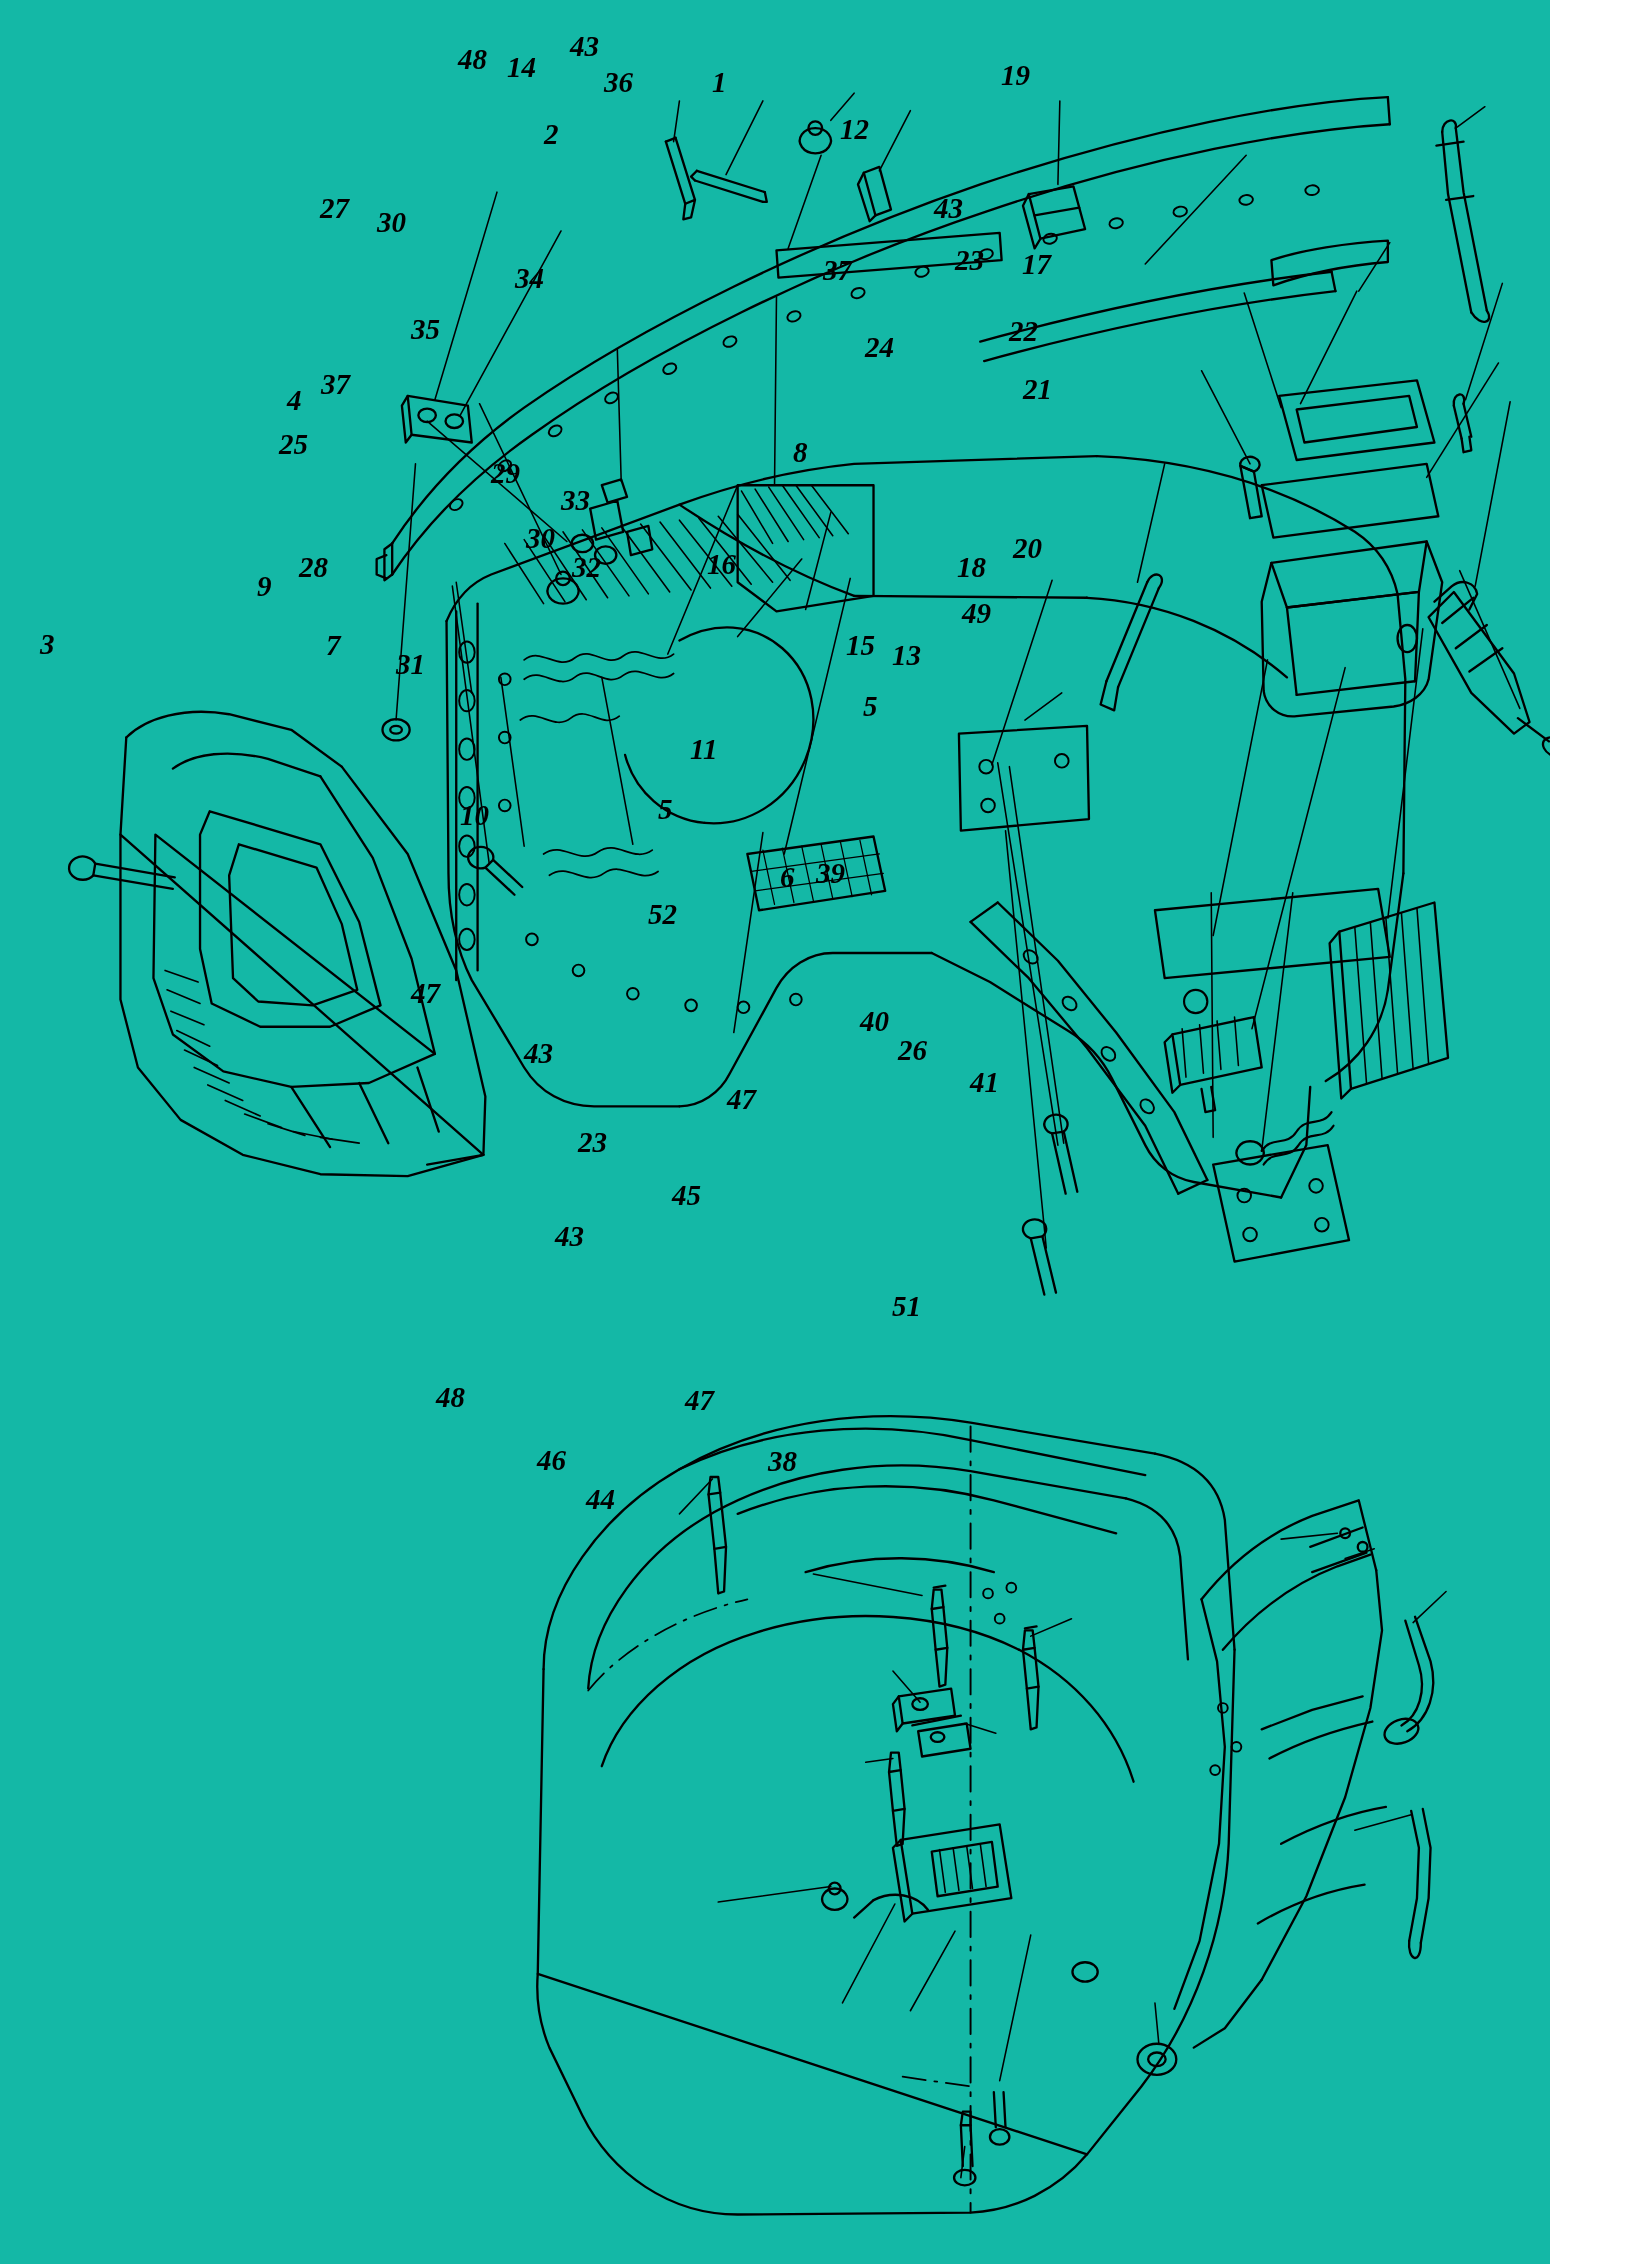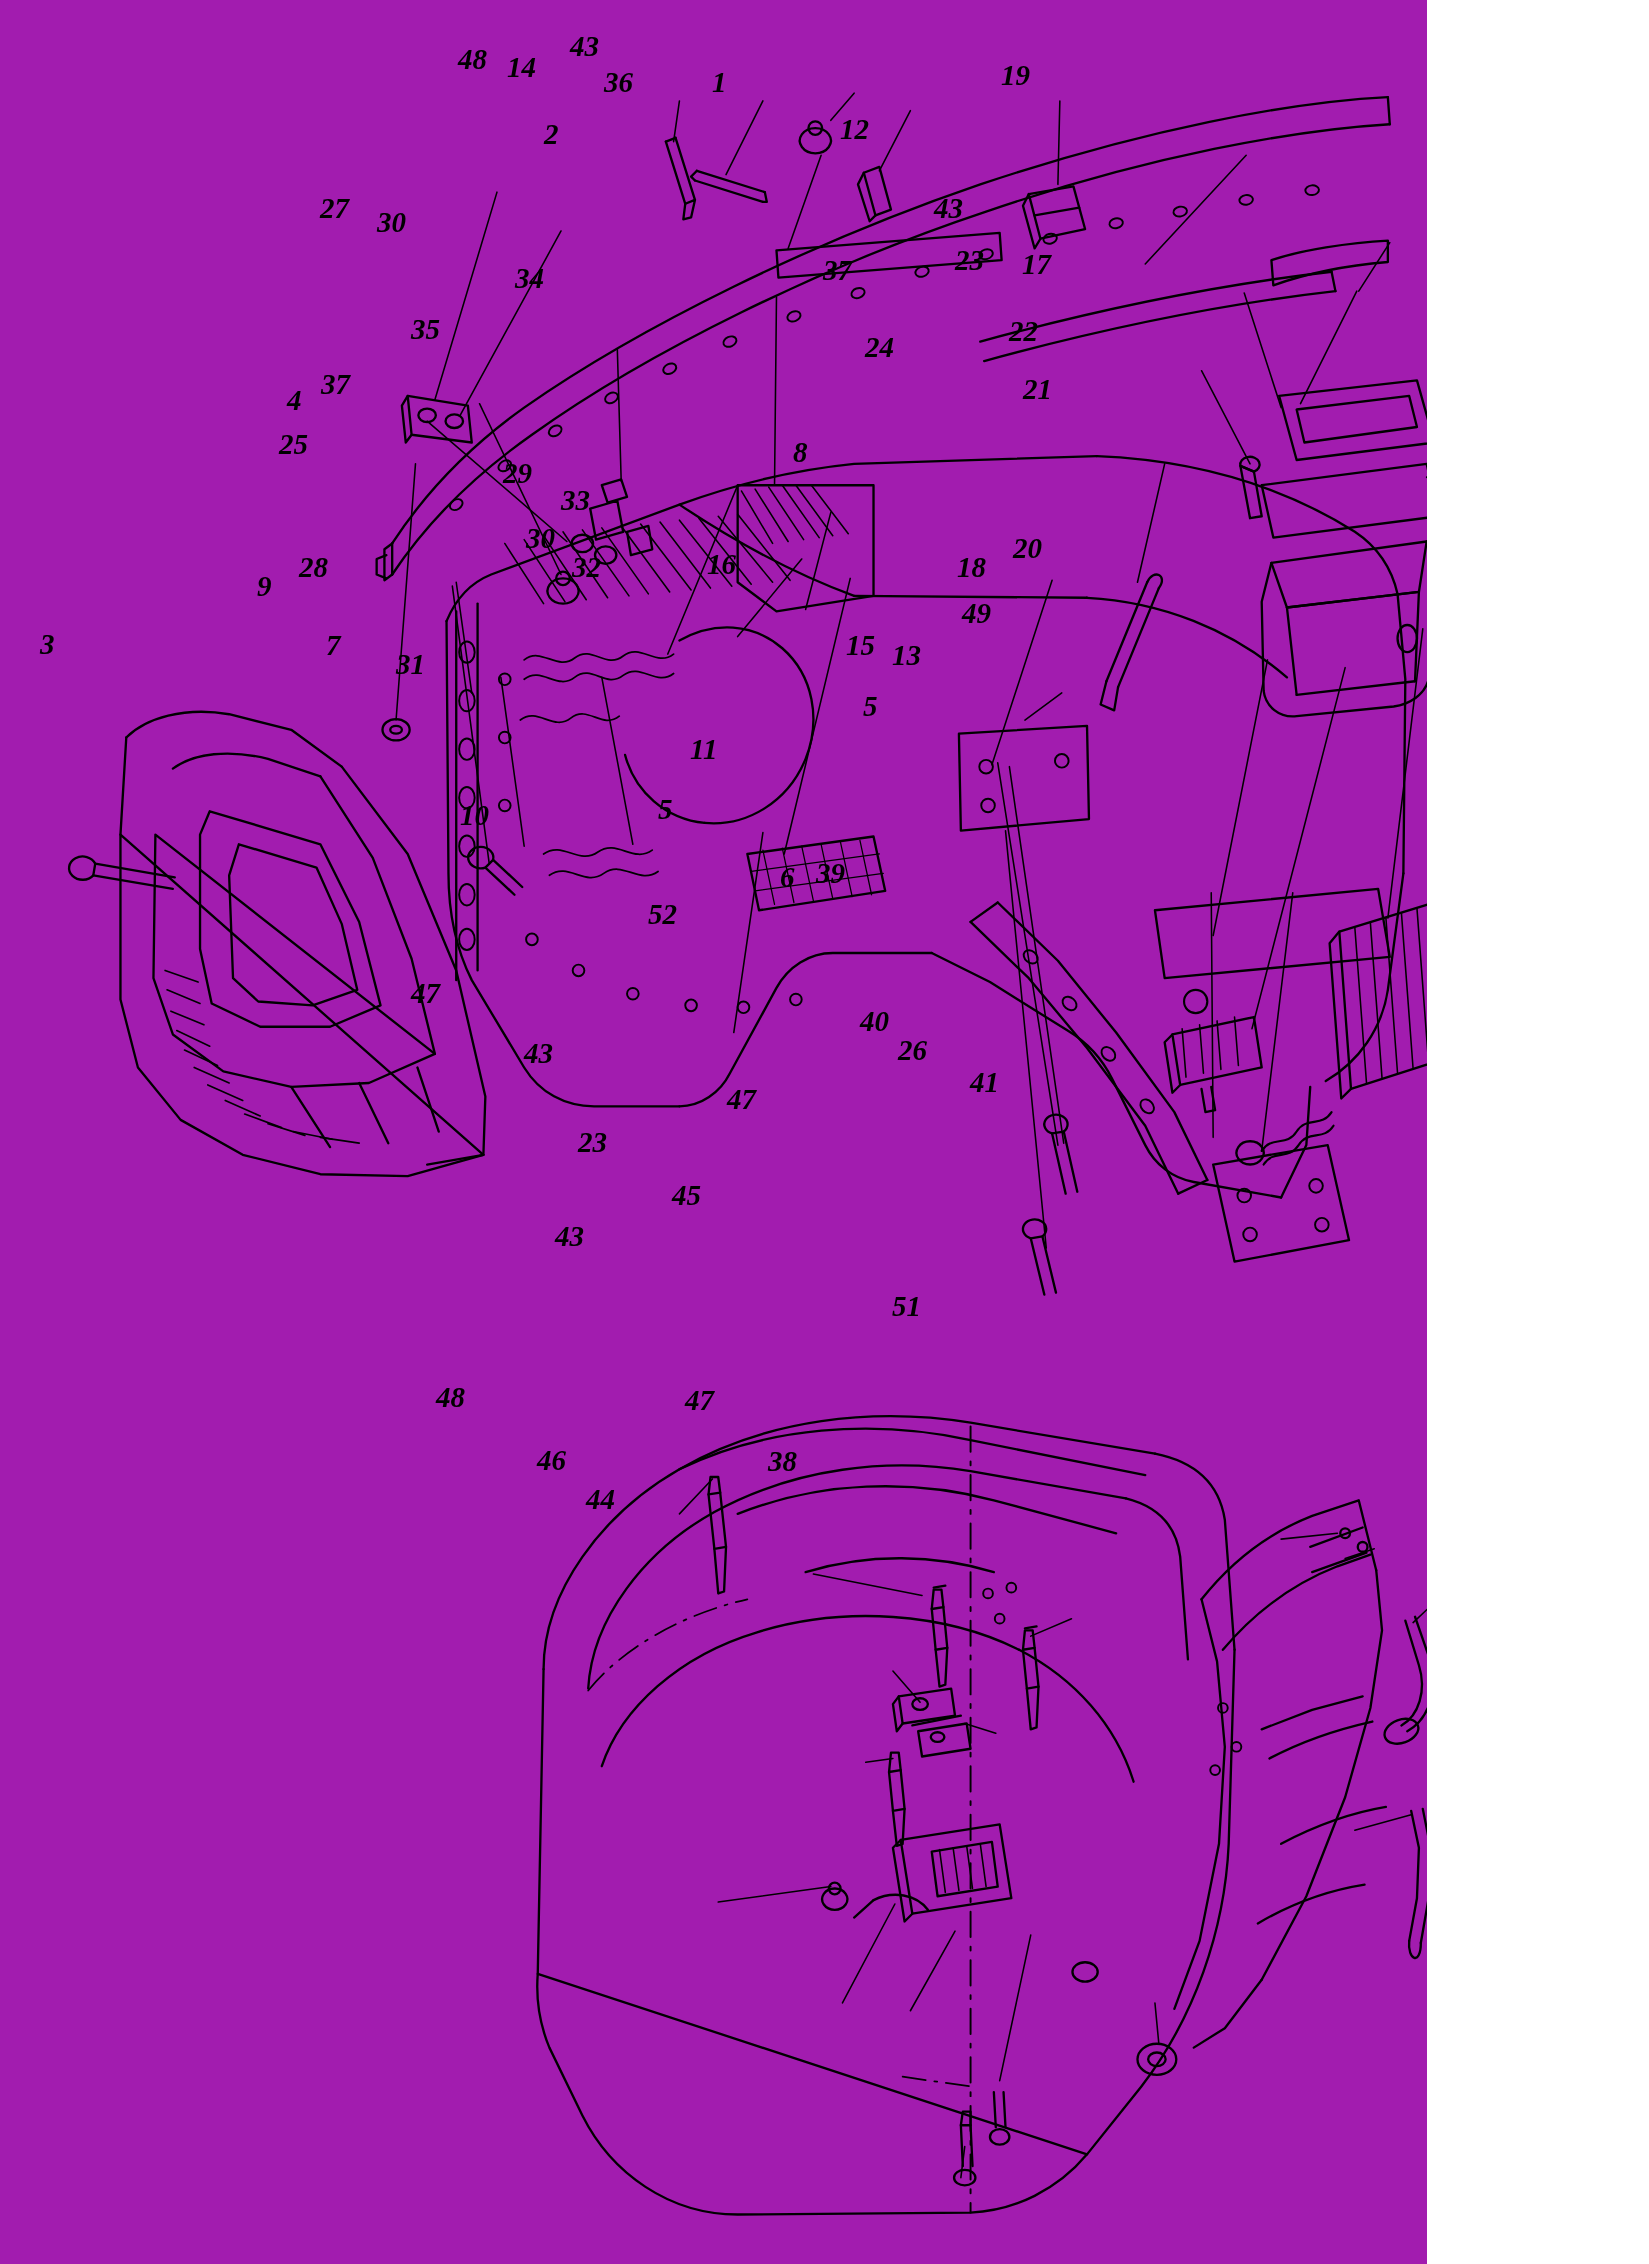--- a/index.html
+++ b/index.html
@@ -5,23 +5,23 @@
   html, body {
     margin: 0;
     padding: 0;
     background: #ffffff;
   }
   body {
     font-family: "Liberation Serif", serif;
   }
   #page {
     position: relative;
-    width: 1427px;
+    width: 1550px;
     height: 2265px;
-    background: #a21caf;
+    background: #14b8a6;
     overflow: hidden;
   }
   #svg-canvas {
     position: absolute;
     left: 0;
     top: 0;
     width: 1650px;
     height: 2265px;
   }
   .callout {
@@ -537,21 +537,21 @@
       <div class="callout" style="left: 823px; top: 256px;">37</div>
       <div class="callout" style="left: 515px; top: 264px;">34</div>
       <div class="callout" style="left: 821px; top: 333px; margin-left: 44px;">24</div>
       <div class="callout" style="left: 1009px; top: 317px;">22</div>
       <div class="callout" style="left: 411px; top: 315px;">35</div>
       <div class="callout" style="left: 321px; top: 370px;">37</div>
       <div class="callout" style="left: 1023px; top: 375px;">21</div>
       <div class="callout" style="left: 287px; top: 386px;">4</div>
       <div class="callout" style="left: 279px; top: 430px;">25</div>
       <div class="callout" style="left: 793px; top: 438px;">8</div>
-      <div class="callout" style="left: 491px; top: 459px; margin-left: 12px;">29</div>
+      <div class="callout" style="left: 491px; top: 459px;">29</div>
       <div class="callout" style="left: 561px; top: 486px;">33</div>
       <div class="callout" style="left: 1013px; top: 534px;">20</div>
       <div class="callout" style="left: 957px; top: 553px;">18</div>
       <div class="callout" style="left: 526px; top: 524px;">30</div>
       <div class="callout" style="left: 572px; top: 553px;">32</div>
       <div class="callout" style="left: 299px; top: 553px;">28</div>
       <div class="callout" style="left: 257px; top: 572px;">9</div>
       <div class="callout" style="left: 707px; top: 550px;">16</div>
       <div class="callout" style="left: 40px; top: 630px;">3</div>
       <div class="callout" style="left: 326px; top: 631px;">7</div>

